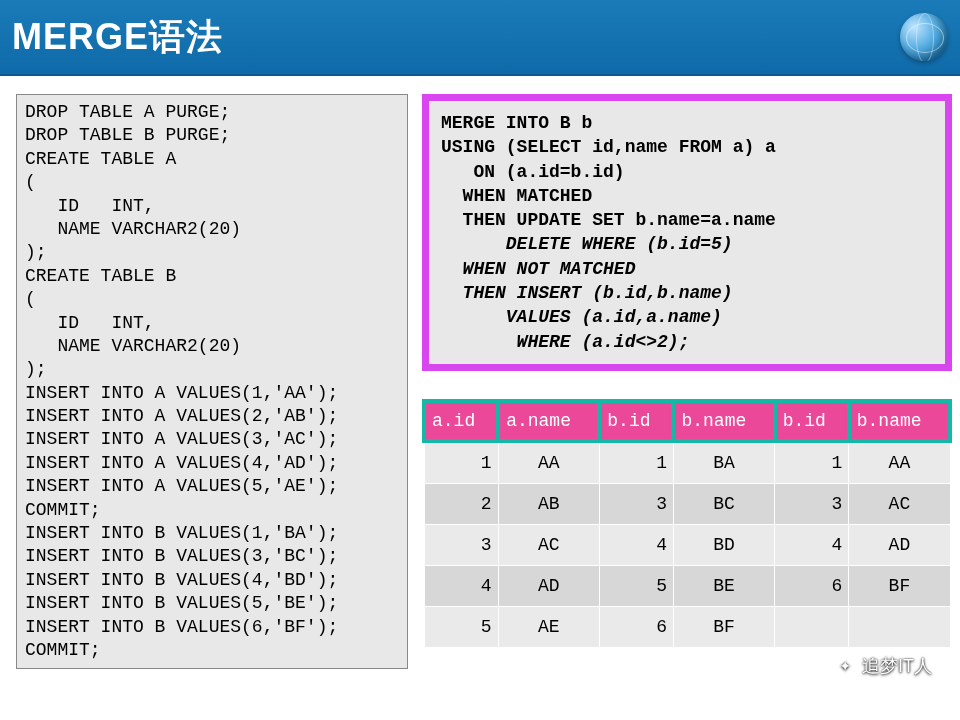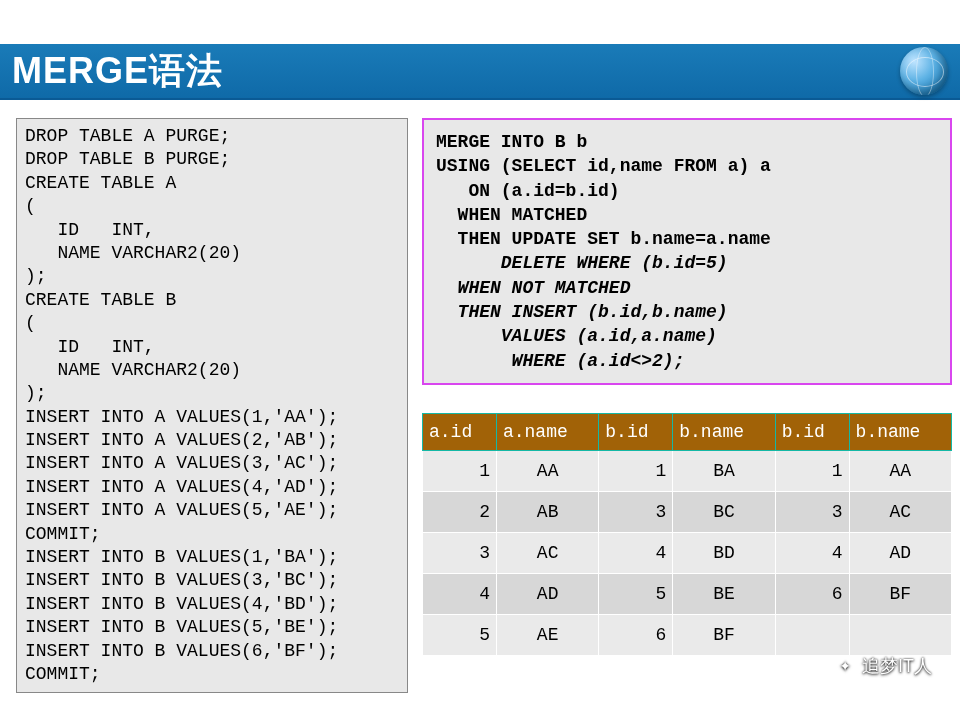--- a/index.html
+++ b/index.html
@@ -6,27 +6,26 @@
   body {
     width: 960px;
     height: 720px;
     font-family: Arial, sans-serif;
     background: #fff;
     overflow: hidden;
     position: relative;
   }
   .title-bar {
     background: linear-gradient(to bottom, #1a7bb8 0%, #0f6aa8 100%);
-    height: 56px;
+    height: 76px;
     display: flex;
     align-items: center;
     justify-content: space-between;
     padding: 0 12px;
     border-bottom: 2px solid #0a5a95;
-    margin-top: 44px;
   }
   .title-text {
     color: #fff;
     font-size: 36px;
     font-weight: bold;
     letter-spacing: 1px;
   }
   .globe {
     width: 48px;
     height: 48px;
@@ -64,43 +63,43 @@
     border: 1px solid #888;
     padding: 6px 8px;
     font-family: "Courier New", monospace;
     font-size: 18px;
     line-height: 1.3;
     white-space: pre;
     color: #000;
   }
   .merge-box {
     background: #e8e8e8;
-    border: 2px solid #d946ef;
+    border: 7px solid #d946ef;
     padding: 10px 12px;
     font-family: "Courier New", monospace;
     font-size: 18px;
     line-height: 1.35;
     white-space: pre;
     color: #000;
   }
   .merge-box .italic { font-style: italic; font-weight: bold; }
   .merge-box .bold { font-weight: bold; }
   .table {
     border-collapse: collapse;
     width: 100%;
     font-family: "Courier New", monospace;
     font-size: 18px;
   }
   .table th {
-    background: #a16207;
+    background: #ec4899;
     color: #fff;
     text-align: left;
     padding: 8px 6px;
     font-weight: normal;
-    border: 1px solid #14b8a6;
+    border: 4px solid #14b8a6;
   }
   .table td {
     padding: 10px 6px;
     background: #eaeaea;
     text-align: right;
     border: 1px solid #fff;
   }
   .table td.txt { text-align: center; }
   .table tbody tr:nth-child(even) td { background: #d7d7d7; }
   .watermark {

